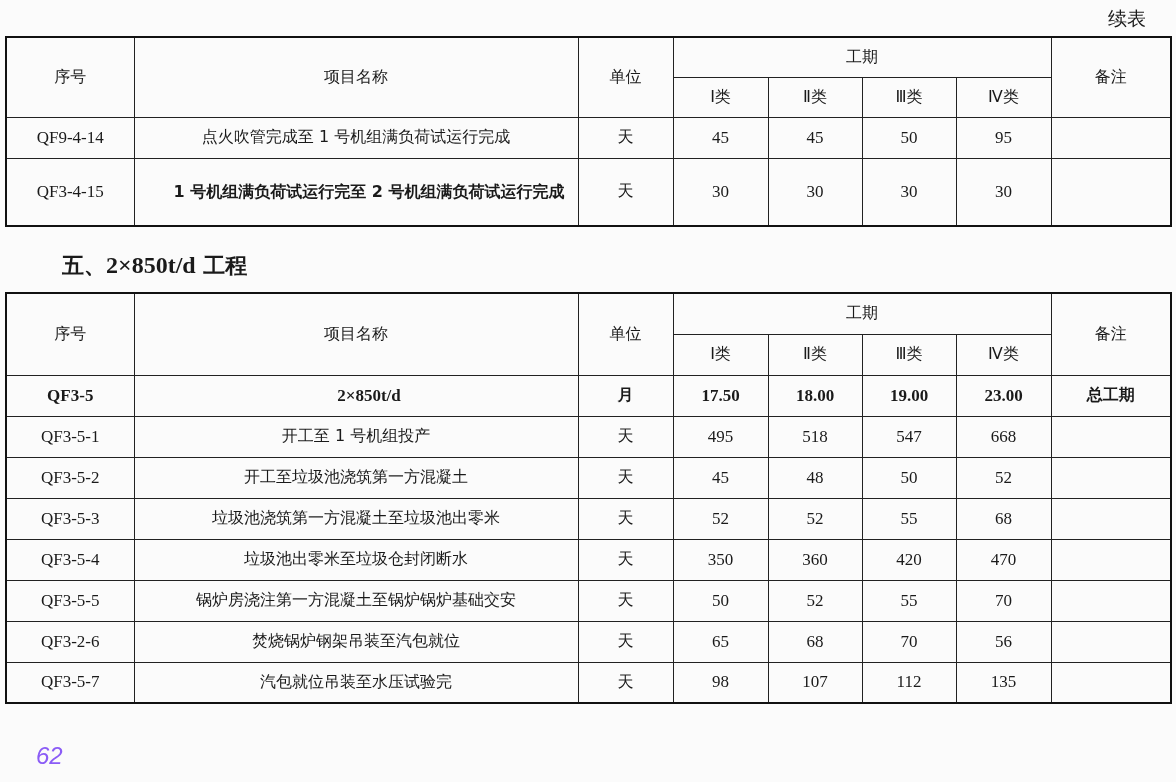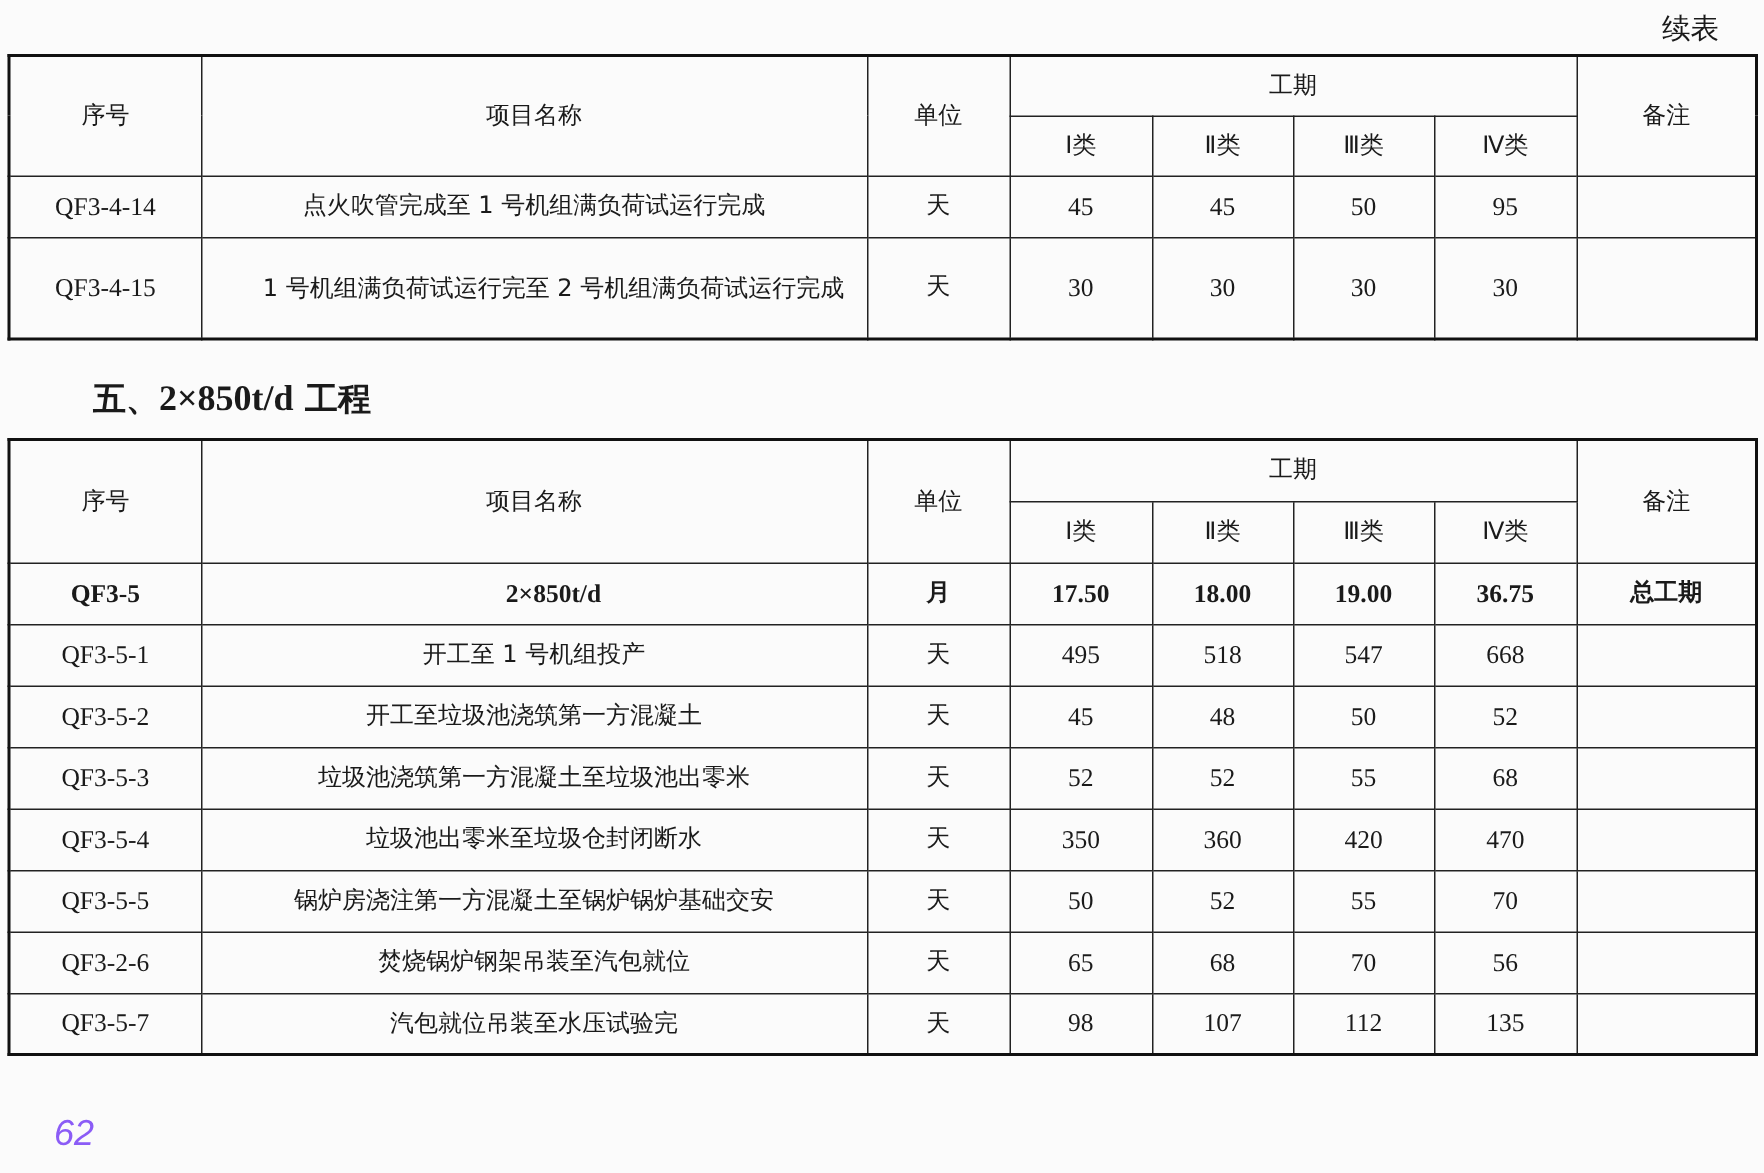--- a/index.html
+++ b/index.html
@@ -14,21 +14,21 @@
     border-collapse:collapse; table-layout:fixed;
     font-size:17px;
   }
   table.grid td, table.grid th {
     border:1.5px solid #222; text-align:center; padding:0; font-weight:normal;
   }
   table.grid { border:2.5px solid #111; }
   th.h { font-family:"DejaVu Sans", sans-serif; font-size:16px; font-weight:bold; }
   th.sub { font-family:"DejaVu Sans", sans-serif; font-size:16px; }
   td.name { text-align:left; padding-left:26px; font-family:"DejaVu Sans", sans-serif; font-size:16px; }
-  td.name.wrap { padding-left:4px; line-height:23px; text-indent:22px; }
+  td.name.wrap { padding-left:4px; line-height:23px; text-indent:22px;font-weight:bold; }
   td.unit { font-family:"DejaVu Sans", sans-serif; font-size:16px; }
   td.note { font-family:"DejaVu Sans", sans-serif; font-size:16px; font-weight:bold; }
   tr.bold td { font-weight:bold; }
   td.name.b { font-family:"Liberation Serif", serif; font-size:17px; padding-left:26px; }
   #t1 { top:36px; }
   #t2 { top:292px; }
   .section-title { position:absolute; left:62px; top:251px; font-size:22px; font-weight:bold; font-family:"DejaVu Sans", sans-serif; }
   .section-title .num { font-family:"Liberation Serif", serif; font-size:24px; }
   .page-number { position:absolute; left:36px; top:742px; font-size:24px; font-style:italic; font-family:"Liberation Sans", sans-serif; color:#8b5cf6; }
 </style>
@@ -56,21 +56,21 @@
     <th class="h" colspan="4">工期</th>
     <th class="h" rowspan="2">备注</th>
   </tr>
   <tr style="height:40px">
     <th class="sub">Ⅰ类</th>
     <th class="sub">Ⅱ类</th>
     <th class="sub">Ⅲ类</th>
     <th class="sub">Ⅳ类</th>
   </tr>
   <tr style="height:41px">
-    <td>QF3-4-14</td>
+    <td>QF9-4-14</td>
     <td class="name">点火吹管完成至 1 号机组满负荷试运行完成</td>
     <td class="unit">天</td>
     <td>45</td>
     <td>45</td>
     <td>50</td>
     <td>95</td>
     <td class="note"></td>
   </tr>
   <tr style="height:68px">
     <td>QF3-4-15</td>
@@ -112,21 +112,21 @@
     <th class="sub">Ⅲ类</th>
     <th class="sub">Ⅳ类</th>
   </tr>
   <tr class="bold" style="height:41px">
     <td>QF3-5</td>
     <td class="name b">2×850t/d</td>
     <td class="unit">月</td>
     <td>17.50</td>
     <td>18.00</td>
     <td>19.00</td>
-    <td>36.75</td>
+    <td>23.00</td>
     <td class="note">总工期</td>
   </tr>
   <tr style="height:41px">
     <td>QF3-5-1</td>
     <td class="name">开工至 1 号机组投产</td>
     <td class="unit">天</td>
     <td>495</td>
     <td>518</td>
     <td>547</td>
     <td>668</td>

